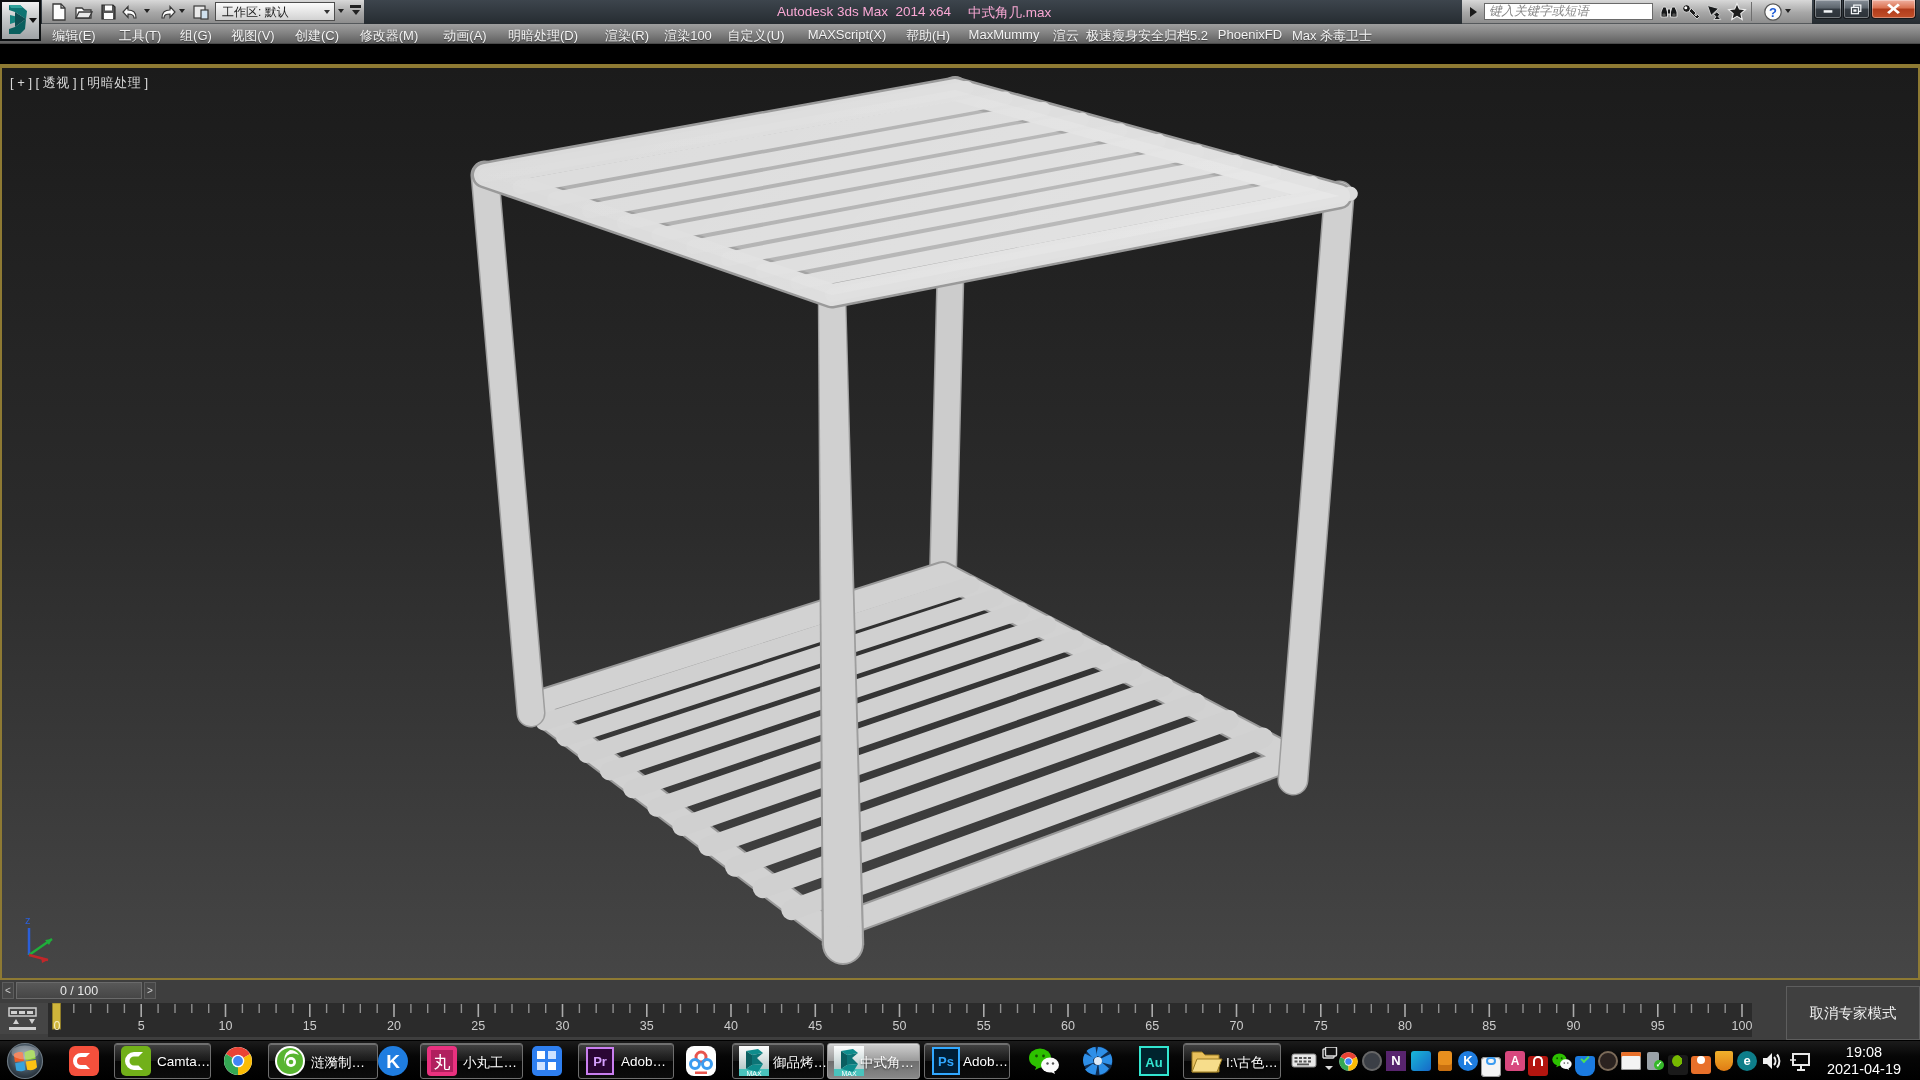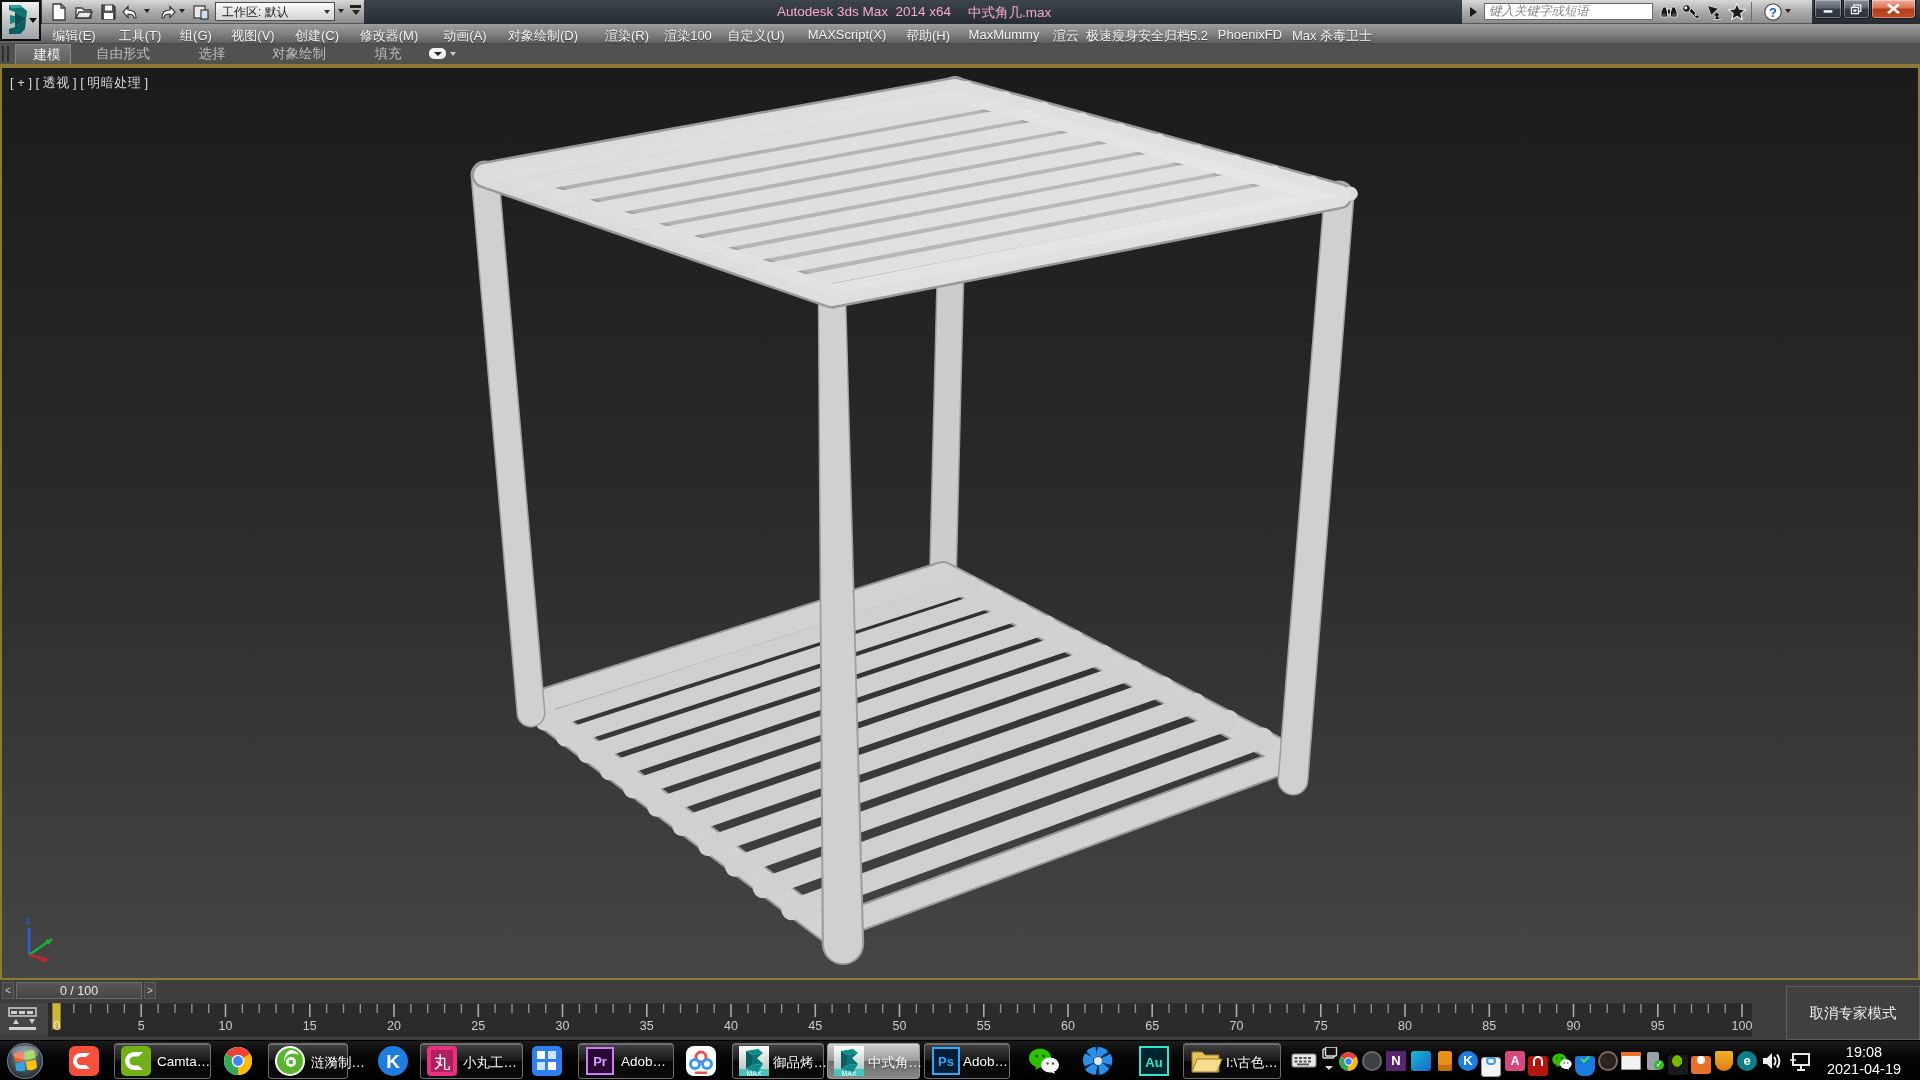--- a/index.html
+++ b/index.html
@@ -265,45 +265,33 @@
   </div>
 
   <div class="abs" id="menubar">
       <div class="mitem" style="left:74px;">编辑(E)</div>
       <div class="mitem" style="left:140px;">工具(T)</div>
       <div class="mitem" style="left:196px;">组(G)</div>
       <div class="mitem" style="left:253px;">视图(V)</div>
       <div class="mitem" style="left:317px;">创建(C)</div>
       <div class="mitem" style="left:389px;">修改器(M)</div>
       <div class="mitem" style="left:465px;">动画(A)</div>
-      <div class="mitem" style="left:543px;">对象绘制(D)</div>
+      <div class="mitem" style="left:543px;">明暗处理(D)</div>
       <div class="mitem" style="left:627px;">渲染(R)</div>
       <div class="mitem" style="left:688px;">渲染100</div>
       <div class="mitem" style="left:756px;">自定义(U)</div>
       <div class="mitem" style="left:847px;">MAXScript(X)</div>
       <div class="mitem" style="left:928px;">帮助(H)</div>
       <div class="mitem" style="left:1004px;">MaxMummy</div>
       <div class="mitem" style="left:1066px;">渲云</div>
       <div class="mitem" style="left:1147px;">极速瘦身安全归档5.2</div>
       <div class="mitem" style="left:1250px;">PhoenixFD</div>
       <div class="mitem" style="left:1332px;">Max 杀毒卫士</div>
     </div>
 
-  <div class="abs" id="ribbon">
-    <div class="grip"></div>
-    <div id="tab-active">建模</div>
-    <div class="rtab" style="left:123px;">自由形式</div>
-      <div class="rtab" style="left:212px;">选择</div>
-      <div class="rtab" style="left:299px;">对象绘制</div>
-      <div class="rtab" style="left:388px;">填充</div>
-    <div id="rpill">
-        <i></i>
-      </div>
-    <div id="rpill2"></div>
-  </div>
 
   <div class="abs" id="timeslider">
     <div class="tsbtn" style="left:2px;">&lt;</div>
     <div id="tsbox">0 / 100</div>
     <div class="tsbtn" style="left:144px;">&gt;</div>
   </div>
 
   <div class="abs" id="trackbar">
     <div id="tbicon"><svg width="48" height="31" viewBox="0 0 48 31">
       <rect x="9" y="5" width="27" height="8" fill="none" stroke="#cfcfcf" stroke-width="1.5"></rect>
@@ -471,21 +459,21 @@
         <div class="txt" style="left:42px;">Camta…</div>
       </div>
       <div class="ticon32" style="left:222px;"><svg width="32" height="32" viewBox="0 0 32 32">
           <circle cx="16" cy="16" r="14" fill="#fff"></circle>
           <path d="M16 16 L3.9 9 A14 14 0 0 1 28.1 9 Z" fill="#ea4335"></path>
           <path d="M16 16 L3.9 9 A14 14 0 0 0 16 30 Z" fill="#34a853"></path>
           <path d="M16 16 L16 30 A14 14 0 0 0 28.1 9 Z" fill="#fbbc05"></path>
           <circle cx="16" cy="16" r="6.3" fill="#fff"></circle>
           <circle cx="16" cy="16" r="4.9" fill="#4285f4"></circle>
         </svg></div>
-      <div class="tbtn" style="left:268px;width:80px;">
+      <div class="tbtn" style="left:268px;width:110px;">
         <div class="ticon32" style="left:5px;top:1px;"><svg width="32" height="32" viewBox="0 0 32 32">
             <circle cx="16" cy="16" r="15" fill="#fff"></circle>
             <circle cx="16" cy="16" r="13" fill="#58b531"></circle>
             <path d="M16 5 a11 11 0 0 1 9 5 a9 7 0 0 0 -9 -1 a8 8 0 0 0 -5 10 a11 11 0 0 1 5 -14 z" fill="#fff"></path>
             <circle cx="17" cy="17" r="5" fill="#fff"></circle>
             <circle cx="17" cy="17" r="2.3" fill="#58b531"></circle>
           </svg></div>
         <div class="txt" style="left:42px;">涟漪制…</div>
       </div>
       <div class="ticon32" style="left:377px;"><svg width="32" height="32" viewBox="0 0 32 32">
@@ -550,21 +538,21 @@
               </linearGradient>
             </defs>
             <rect x="1" y="1" width="30" height="30" fill="url(#mx1)"></rect>
             <rect x="1" y="24" width="30" height="7" fill="#49c3bc"></rect>
             <text x="16" y="30.5" text-anchor="middle" font-size="7" fill="#fff" font-family="Liberation Sans">MAX</text>
             <polygon points="8,6 20,4 25,8 14,10" fill="#0e8c8c"></polygon>
             <polygon points="8,6 14,10 14,20 8,24" fill="#0a5e60"></polygon>
             <polygon points="14,10 25,8 19,13 25,19 14,20" fill="#0c7476"></polygon>
             <polygon points="14,20 25,19 20,27 8,24" fill="#0e8c8c"></polygon>
           </svg></div>
-        <div class="txt" style="left:40px;">中式角…</div>
+        <div class="txt" style="left:32px;">中式角…</div>
       </div>
       <div class="tbtn" style="left:924px;width:86px;">
         <div class="ticon32" style="left:5px;top:1px;"><svg width="28" height="28" viewBox="0 0 28 28" style="margin:2px;">
             <rect x="1" y="1" width="26" height="26" fill="#001e36" stroke="#31a8ff" stroke-width="2"></rect>
             <text x="14" y="19" text-anchor="middle" font-size="13" font-weight="bold" fill="#31a8ff" font-family="Liberation Sans">Ps</text>
           </svg></div>
         <div class="txt" style="left:38px;">Adob…</div>
       </div>
       <div class="ticon32" style="left:1027px;"><svg width="34" height="32" viewBox="0 0 34 32">
           <ellipse cx="13" cy="13" rx="11" ry="9.5" fill="#2dc100"></ellipse>

